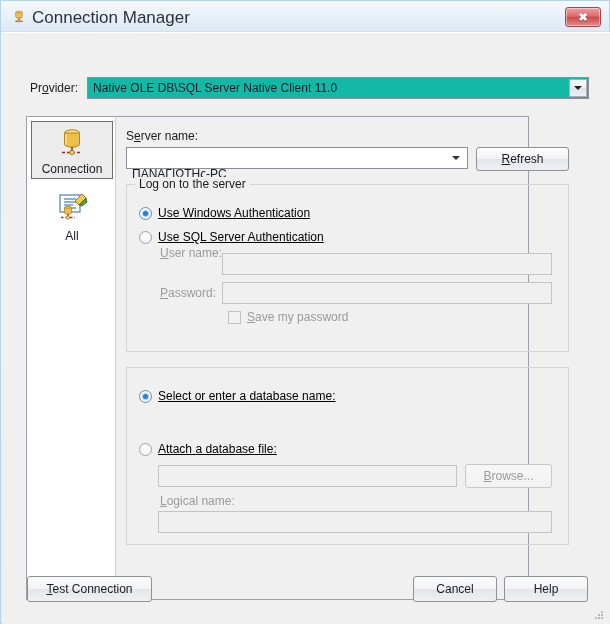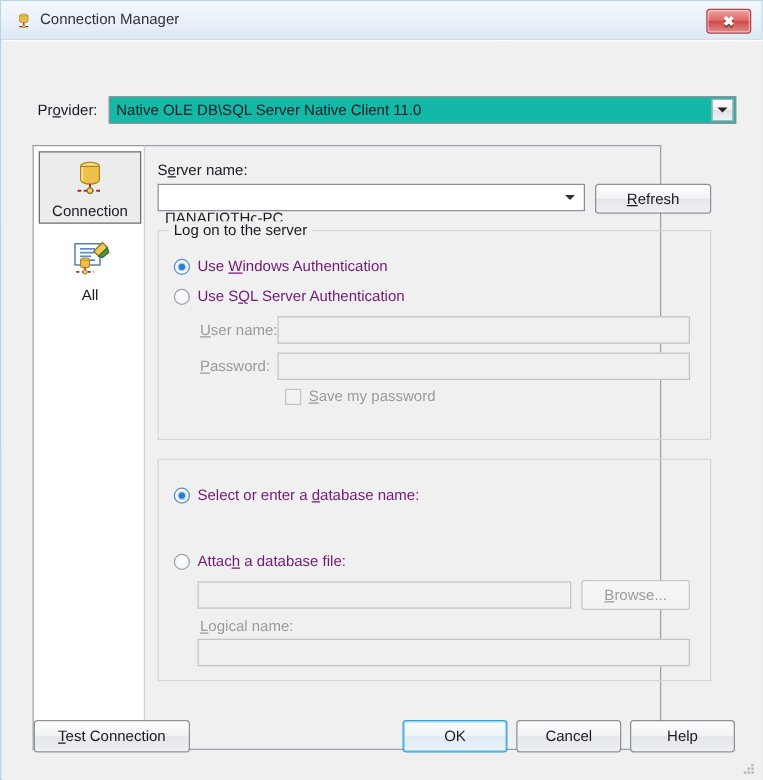--- a/index.html
+++ b/index.html
@@ -20,21 +20,21 @@
   .titlebar{
     position:absolute;left:0;top:0;width:608px;height:30px;
     background:linear-gradient(to bottom,#f4f8fc 0%,#e9f1f8 52%,#dde9f4 100%);
     border-bottom:1px solid #cfe0ee;
   }
   .title-icon{
     position:absolute;left:11px;top:9px;width:14px;height:14px;
   }
   .title-text{
     position:absolute;left:31px;top:7px;
-    font-size:12px;color:#30303a;
+    font-size:17px;color:#30303a;
     white-space:nowrap;
   }
   .close-btn{
     position:absolute;right:8px;top:6px;width:36px;height:20px;
     box-sizing:border-box;
     border:1px solid #a6454a;
     border-radius:3px;
     background:linear-gradient(to bottom,#f0a0a0 0%,#e06a6a 45%,#cf4a4a 52%,#e58c8c 100%);
     box-shadow:inset 0 0 0 1px rgba(255,255,255,.45);
     cursor:pointer;
@@ -150,21 +150,21 @@
     border-radius:50%;box-sizing:border-box;
     background:radial-gradient(circle at 50% 40%,#ffffff 0%,#f3f6f9 70%,#e4e9ee 100%);
     border:1px solid #9aa3ad;
   }
   .radio.checked .dot::after{
     content:"";position:absolute;left:3px;top:3px;width:5px;height:5px;
     border-radius:50%;background:#2a7fd4;
     box-shadow:0 0 0 1px rgba(42,127,212,.35);
   }
   .radio.checked .dot{border-color:#5b8fbf;}
-  .radio .rl{position:absolute;left:19px;top:0;font-size:12px;color:#701a75;white-space:nowrap;}
+  .radio .rl{position:absolute;left:19px;top:0;font-size:12px;color:#000000;white-space:nowrap;text-decoration:underline;}
 
   
   .checkbox{position:absolute;cursor:pointer;}
   .checkbox .box{
     position:absolute;left:0;top:1px;width:13px;height:13px;box-sizing:border-box;
     background:#f2f2f2;border:1px solid #c3c3c3;
   }
   .checkbox .cl{position:absolute;left:19px;top:0;font-size:12px;color:#9a9a9a;white-space:nowrap;}
 
   
@@ -271,21 +271,21 @@
         <div class="radio checked" style="left:12px;top:21px;">
           <span class="dot"></span>
           <span class="rl">Use <u>W</u>indows Authentication</span>
         </div>
 
         <div class="radio" style="left:12px;top:45px;">
           <span class="dot"></span>
           <span class="rl">Use S<u>Q</u>L Server Authentication</span>
         </div>
 
-        <div class="lbl dim field-label" style="left:33px;top:72px;"><u>U</u>ser name:</div>
+        <div class="lbl dim field-label" style="left:33px;top:61px;"><u>U</u>ser name:</div>
         <div class="textbox disabled" style="left:95px;top:68px;width:330px;">
           <span class="val"></span>
         </div>
 
         <div class="lbl dim field-label" style="left:33px;top:101px;"><u>P</u>assword:</div>
         <div class="textbox disabled" style="left:95px;top:97px;width:330px;">
           <span class="val"></span>
         </div>
 
         <div class="checkbox" style="left:101px;top:125px;">
@@ -316,23 +316,20 @@
 
         <div class="lbl dim field-label" style="left:33px;top:126px;"><u>L</u>ogical name:</div>
         <div class="textbox disabled" style="left:31px;top:143px;width:394px;">
           <span class="val"></span>
         </div>
       </div>
     </div>
 
     <div class="btn" style="left:25px;top:543px;width:125px;">
         <span><u>T</u>est Connection</span>
-      </div>
-    <div class="btn default" style="left:320px;top:543px;width:84px;">
-        <span>OK</span>
       </div>
     <div class="btn" style="left:411px;top:543px;width:84px;">
         <span>Cancel</span>
       </div>
     <div class="btn" style="left:502px;top:543px;width:84px;">
         <span>Help</span>
       </div>
 
     <div class="grip">
       <span style="left:8px;top:2px;"></span>

